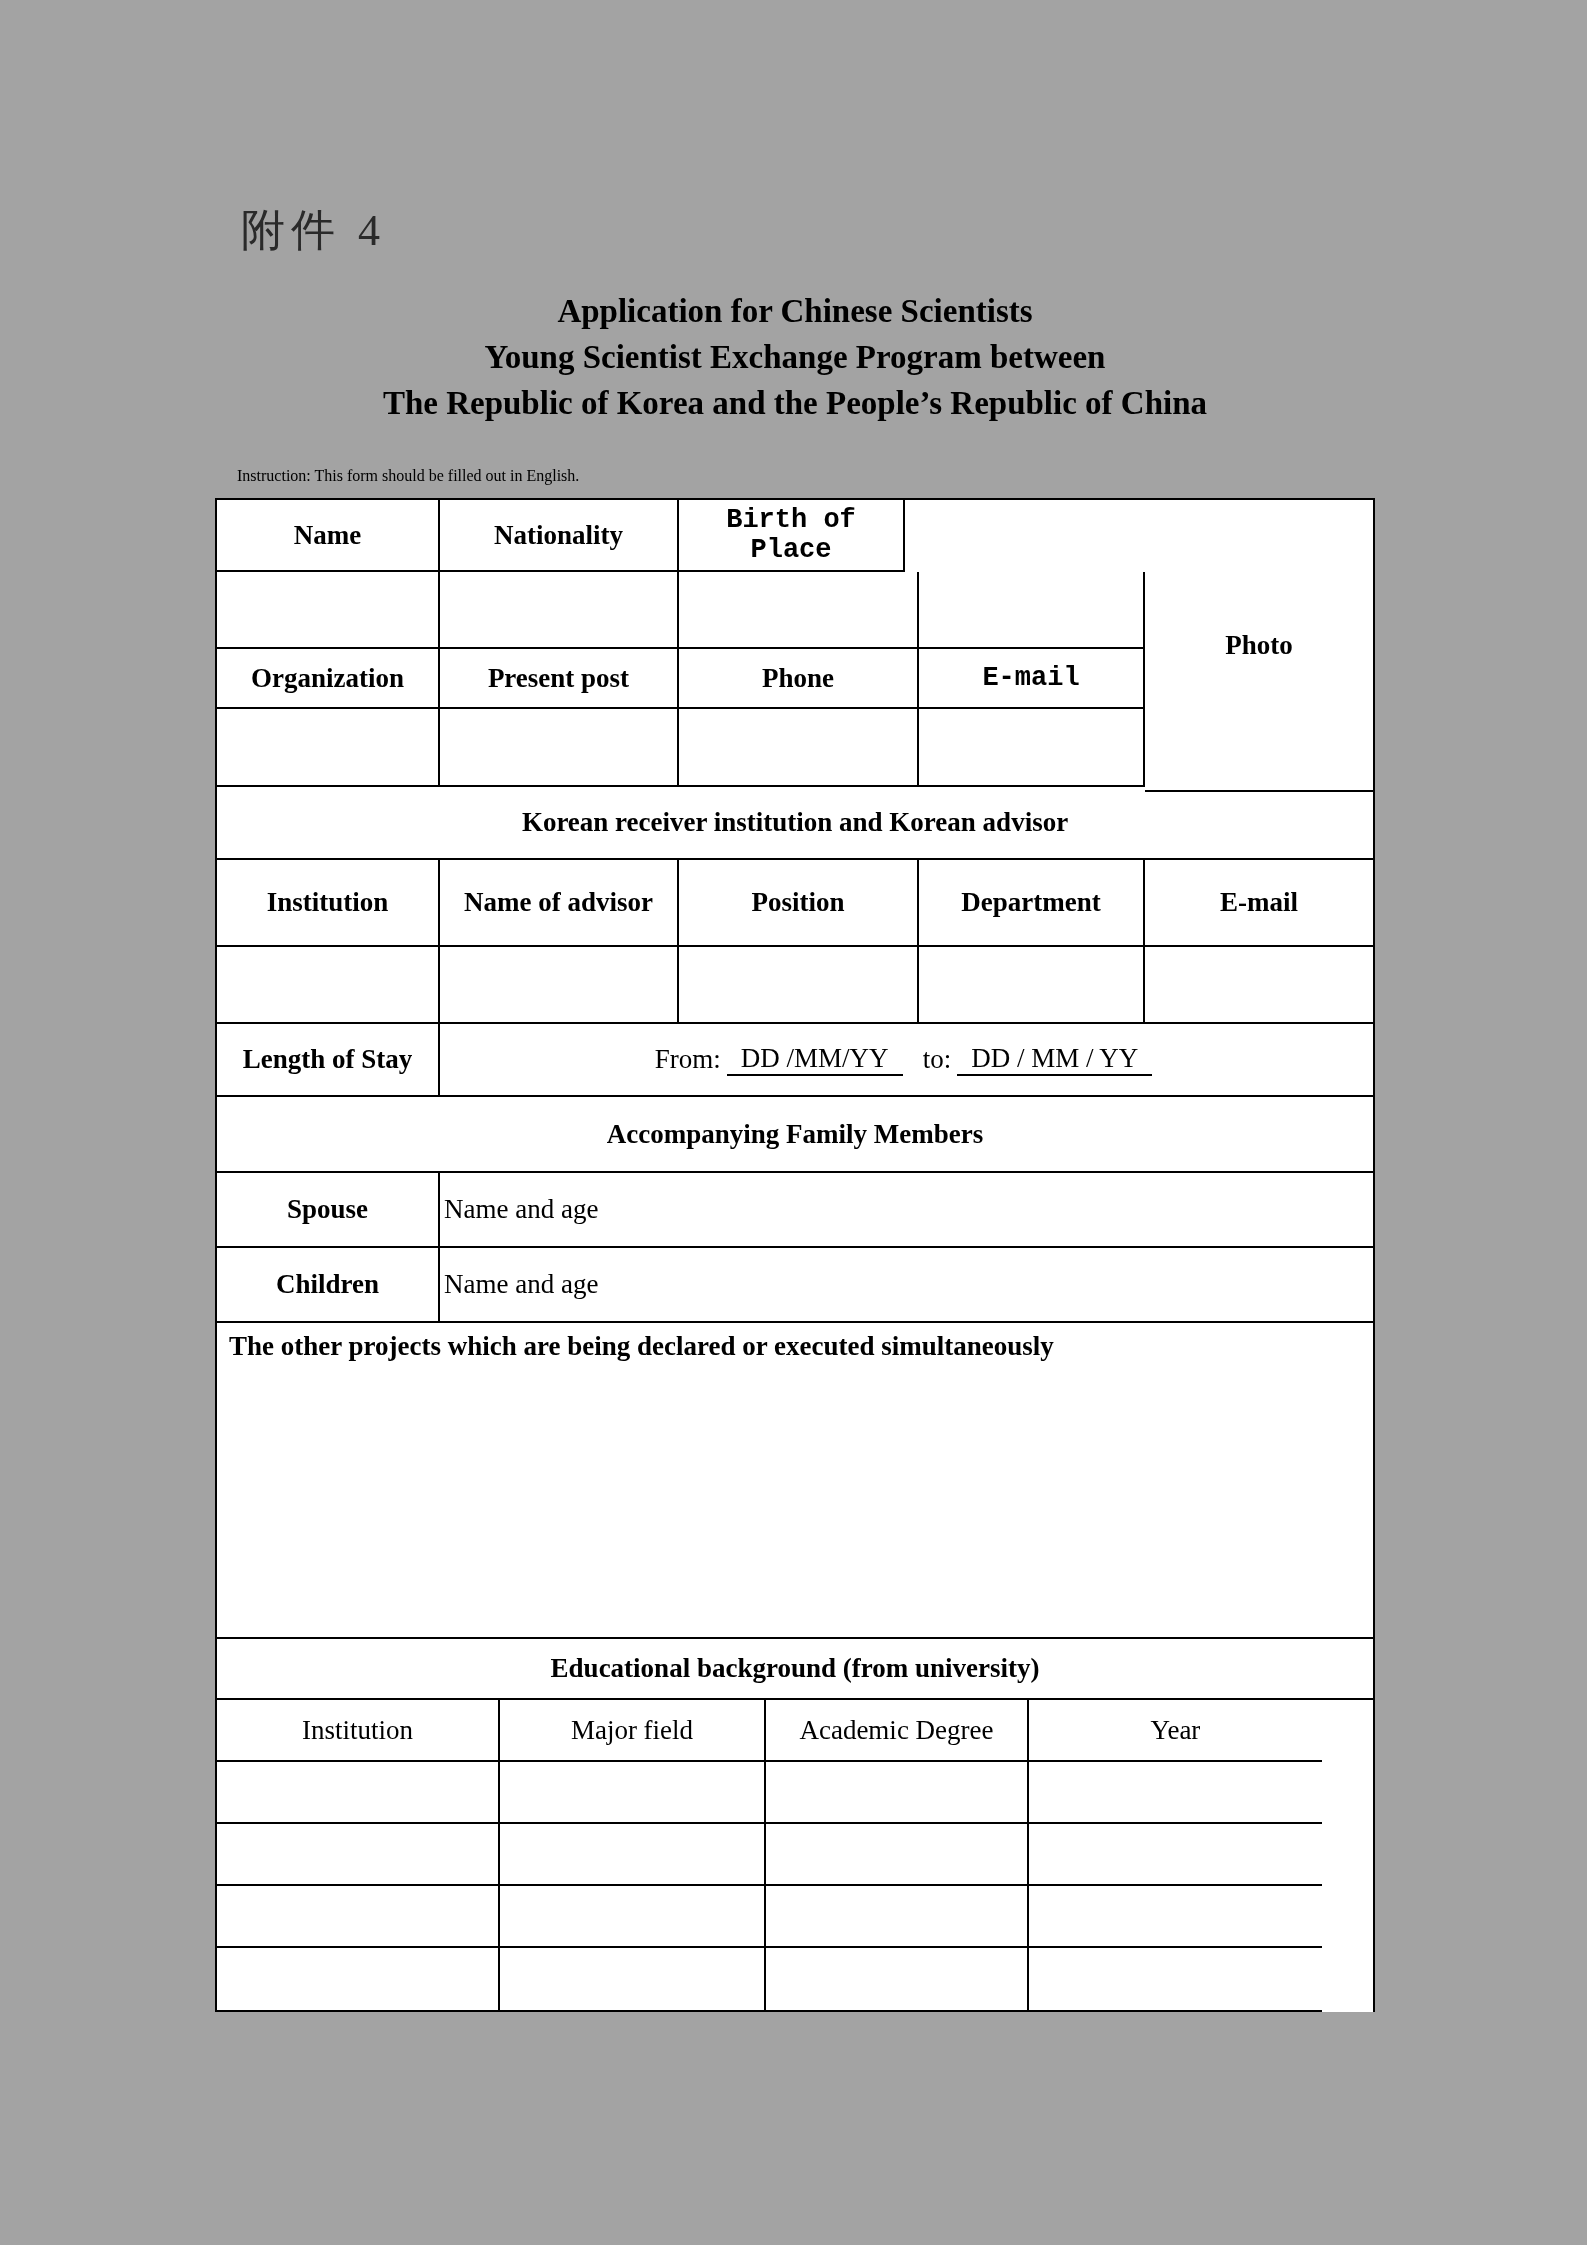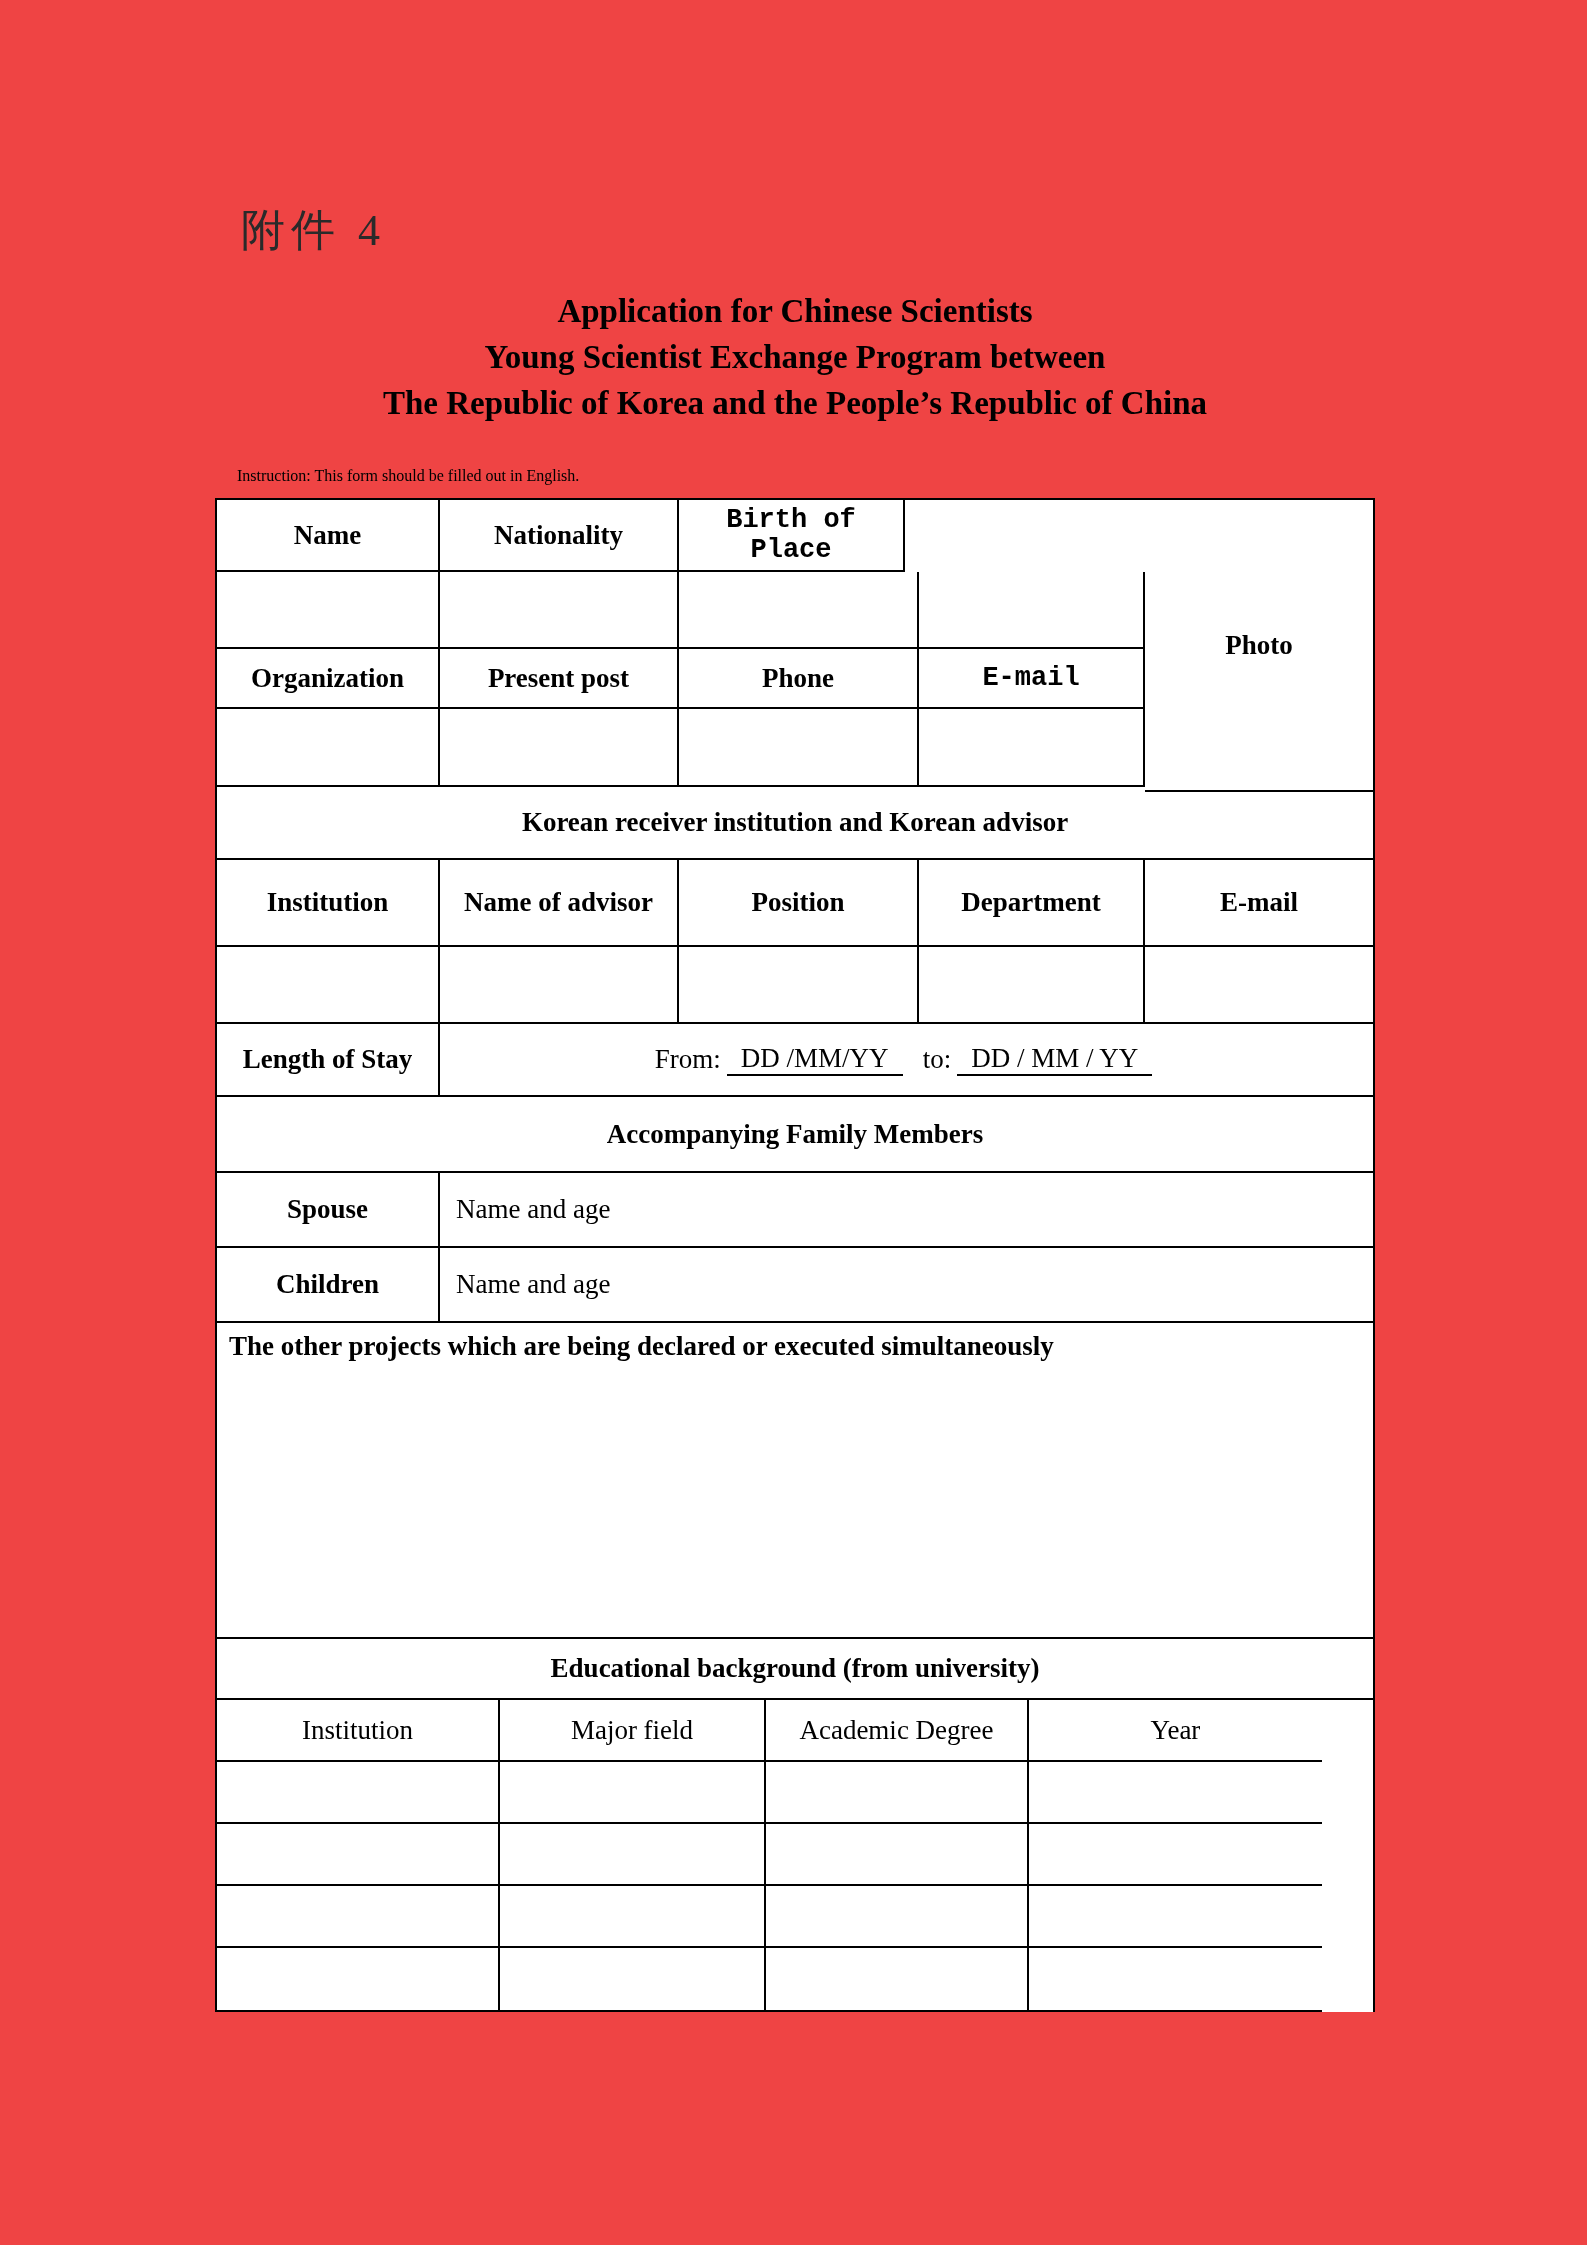--- a/index.html
+++ b/index.html
@@ -1,19 +1,19 @@
 <!DOCTYPE html>
 <html><head>
 <meta charset="utf-8">
 <style>
   html,body{margin:0;padding:0;background:#ffffff;}
   .page{
     position:relative;
     width:1587px;height:2245px;
-    background:#ef4444;
+    background:#a3a3a3;
     font-family:"Liberation Serif", serif;
     color:#000000;
   }
   .attachment{
     position:absolute;left:241px;top:203px;
     font-size:44px;line-height:56px;font-weight:400;color:#2a2a2a;
     letter-spacing:6px;
   }
   .title{
     position:absolute;left:215px;top:288px;width:1160px;
@@ -40,21 +40,21 @@
     font-size:27px;font-weight:bold;
     overflow:hidden;
   }
   .c:last-child{border-right:none;}
   .keepr{border-right:2px solid #000 !important;font-family:Liberation Mono, monospace;}
   .w1{width:223px}.w2{width:239px}.w3{width:240px}.w4{width:226px}
   .rest{width:933px}
   .full{width:1156px}
   .e1{width:283px}.e2{width:266px}.e3{width:263px}.e4{width:293px}
   .normal{font-weight:normal;}
-  .left{justify-content:flex-start;text-align:left;padding-left:16px;font-weight:normal;}
+  .left{justify-content:flex-start;text-align:left;padding-left:4px;font-weight:normal;}
   .topleft{align-items:flex-start;justify-content:flex-start;text-align:left;padding:8px 12px;}
   .photo-cell{
     position:absolute;top:0;left:928px;width:228px;height:292px;
     box-sizing:border-box;border-bottom:2px solid #000;
     display:flex;align-items:center;justify-content:center;
     font-size:27px;font-weight:bold;background:#ffffff;
   }
   .ul{
     border-bottom:2px solid #000;
     padding:0 14px;margin:0 6px;

